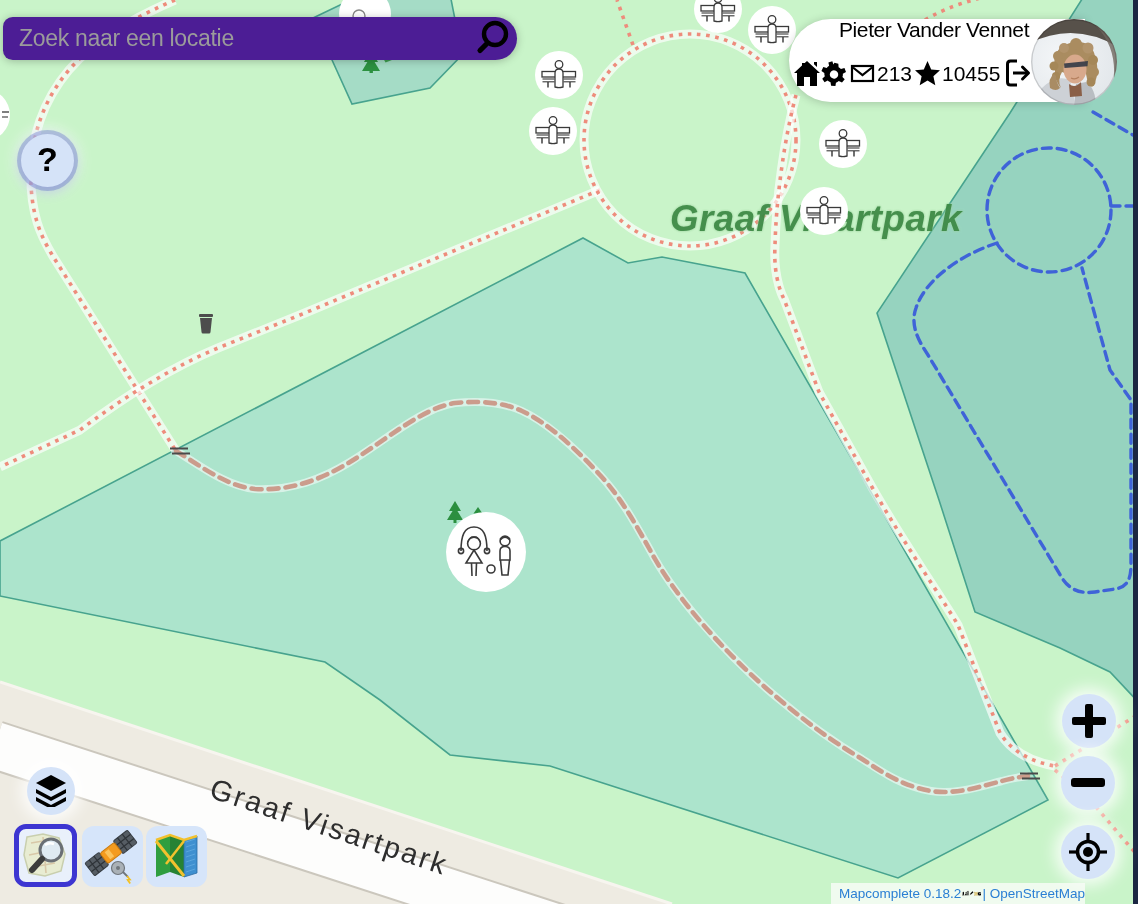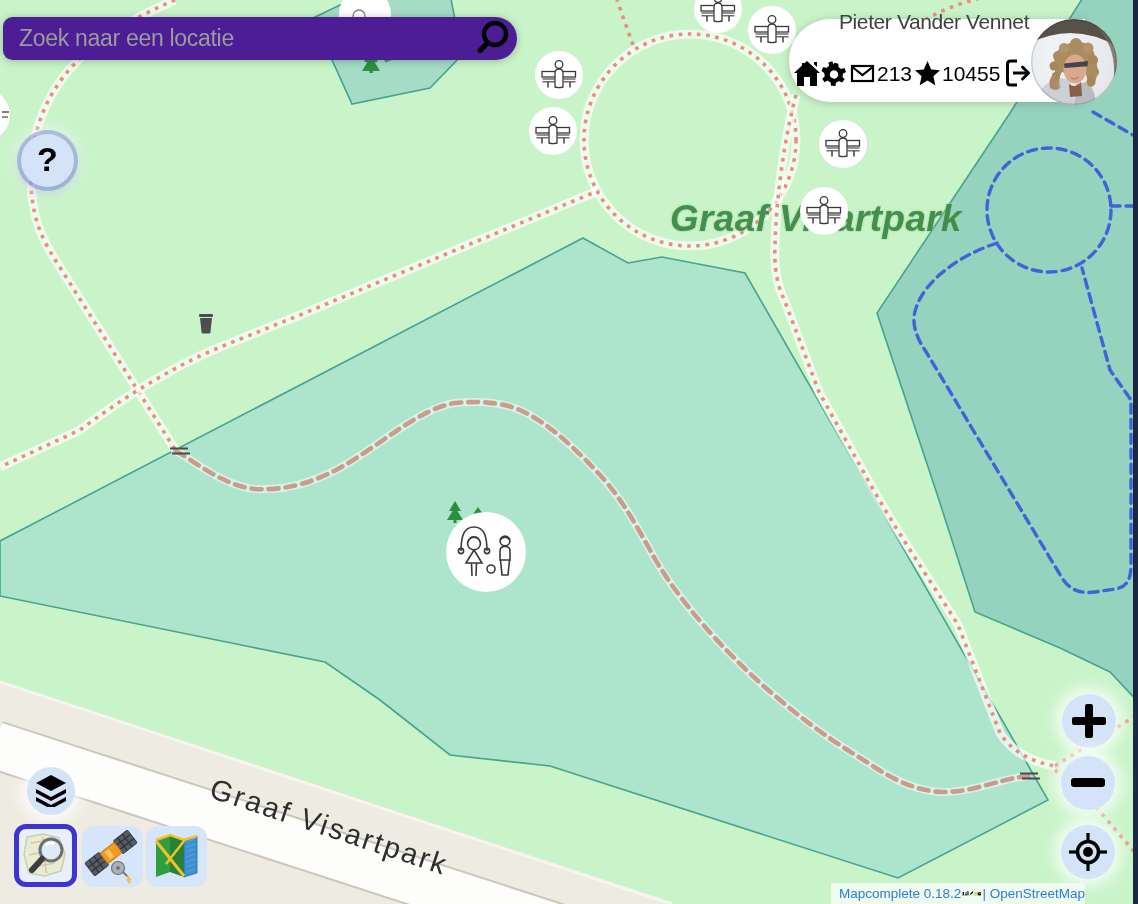--- a/index.html
+++ b/index.html
@@ -164,21 +164,21 @@
         <line x1="17.5" y1="27" x2="11" y2="33.5" stroke="#000" stroke-width="5.2" stroke-linecap="round"></line>
       </svg>
 </div>
 
 <div class="btn" style="left:21px;top:134px;width:53px;height:53px;box-shadow:0 0 0 4px rgba(84,98,200,0.34), 0 3px 12px 2px rgba(70,90,190,0.30), 0 0 14px 5px rgba(255,255,255,0.85);">
       <span style="font-size:34px;font-weight:bold;color:#000;margin-top:-3px;">?</span>
     </div>
 
 <div style="position:absolute;left:789px;top:19px;width:296px;height:83px;background:#fff;border-radius:42px 0 0 42px;box-shadow:0 1px 10px rgba(0,0,0,0.2);"></div>
 
-<div style="position:absolute;left:839px;top:10px;font-size:21px;letter-spacing:-0.4px;color:#404040;white-space:nowrap;">Pieter Vander Vennet</div>
+<div style="position:absolute;left:839px;top:18px;font-size:21px;letter-spacing:-0.4px;color:#000000;white-space:nowrap;">Pieter Vander Vennet</div>
 
 <svg style="position:absolute;left:793px;top:58px;" width="245" height="34" viewBox="0 0 245 34">
 
 <path d="M14,3 L27,15 L24,15 L24,28 L17,28 L17,19 L11,19 L11,28 L4,28 L4,15 L1,15 L9,7.6 L9,5 L12,5 L12,4.8 Z M21,4 L24,4 L24,9 L21,6.2 Z" fill="#000"></path>
 <g transform="translate(41,16.5)">
 
 <path d="M-2,-11.5 L2,-11.5 L3,-8 A8,8 0 0 1 5.6,-6.9 L8.9,-8.5 L11.2,-5 L8.5,-2.7 A8,8 0 0 1 8.8,0.8 L11.5,2.5 L9.5,6.2 L6,5.3 A8,8 0 0 1 3.6,7.6 L3.8,11 L-0.5,11.6 L-1.8,8.2 A8,8 0 0 1 -5,7.3 L-7.6,9.6 L-10.6,6.6 L-8.6,3.6 A8,8 0 0 1 -9.8,0.5 L-13,-0.8 L-12,-5 L-8.5,-4.8 A8,8 0 0 1 -6.6,-7.6 L-8,-10.6 L-4.4,-12.6 L-2.6,-9.6 Z M0,-4.2 A4.2,4.2 0 1 0 0.01,-4.2 Z" fill="#000" fill-rule="evenodd" transform="rotate(12)"></path>
 </g>
 
 <g transform="translate(59,8)">

